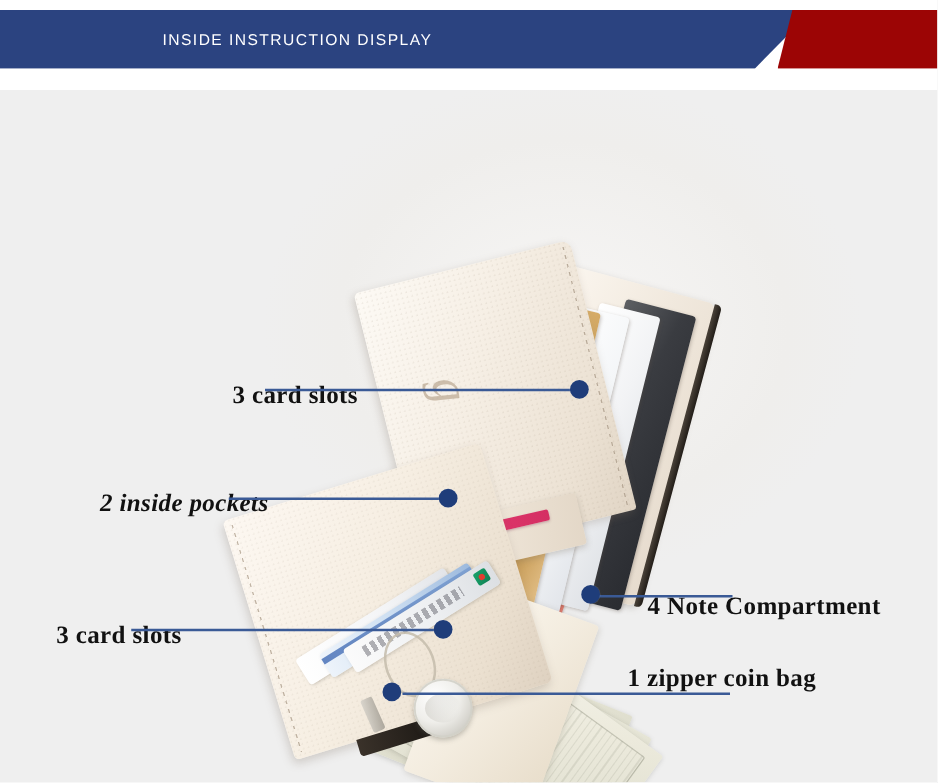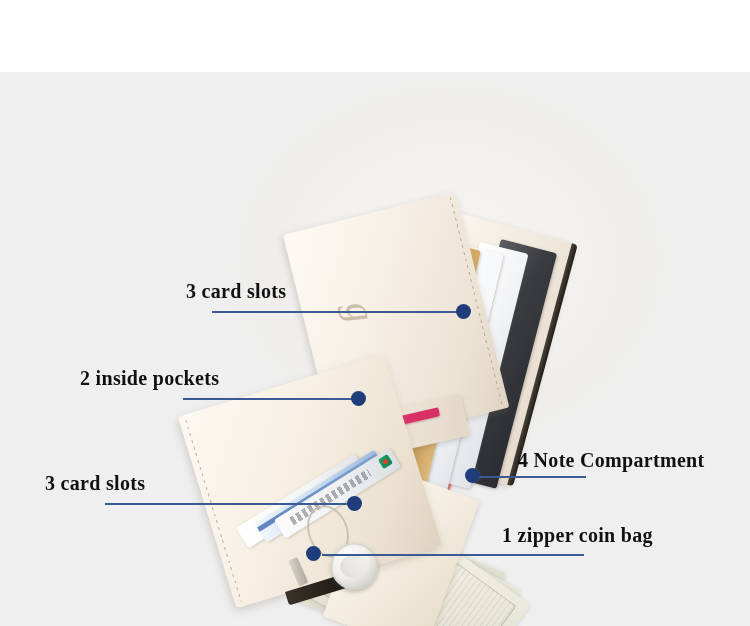--- a/index.html
+++ b/index.html
@@ -229,32 +229,38 @@
 
   
   .callout { position:absolute; }
   .callout .lbl {
     position:absolute; white-space:nowrap;
     color:#111111;
     font-family:"Liberation Serif", serif;
     font-weight:bold;
     font-size:20px;
     letter-spacing:.3px;
+    margin-top:25px;
   }
   .callout .ln { position:absolute; height:2px; background:#3a5a96; }
   .callout .dot {
     position:absolute; width:15px; height:15px; border-radius:50%;
     background:#1f3d7a; box-shadow:0 0 0 .5px rgba(255,255,255,.12);
   }
 </style>
 </head>
 <body>
 
 <div id="root">
 
+  <div class="banner-zone">
+    <div class="banner-blue"></div>
+    <div class="banner-red"></div>
+    <div class="banner-title">INSIDE INSTRUCTION DISPLAY</div>
+  </div>
 
   <div class="stage">
     <div class="photo-bg"></div>
 
     <div class="wallet">
 
       <div class="note-red nr1">
           <div class="nr-pat"></div>
           <div class="nr-ov"></div>
         </div>
@@ -329,37 +335,37 @@
       <div class="coin"></div>
     </div>
 
     <div class="callout">
       <div class="lbl" style="left:186px; top:208px;">3 card slots</div>
       <div class="ln" style="left:212px; top:239px; width:252px;"></div>
       <div class="dot" style="left:456px; top:232px;"></div>
     </div>
 
     <div class="callout">
-      <div class="lbl" style="left:80px; top:295px;">2 inside pockets</div>
+      <div class="lbl" style="left:80px; top:295px;font-style:italic;">2 inside pockets</div>
       <div class="ln" style="left:183px; top:326px; width:176px;"></div>
       <div class="dot" style="left:351px; top:319px;"></div>
     </div>
 
     <div class="callout">
       <div class="lbl" style="left:45px; top:400px;">3 card slots</div>
       <div class="ln" style="left:105px; top:431px; width:250px;"></div>
       <div class="dot" style="left:347px; top:424px;"></div>
     </div>
 
     <div class="callout">
       <div class="lbl" style="left:518px; top:377px;">4 Note Compartment</div>
       <div class="ln" style="left:476px; top:404px; width:110px;"></div>
       <div class="dot" style="left:465px; top:396px;"></div>
     </div>
 
     <div class="callout">
-      <div class="lbl" style="left:502px; top:452px;">1 zipper coin bag</div>
+      <div class="lbl" style="left:502px; top:435px;">1 zipper coin bag</div>
       <div class="ln" style="left:322px; top:482px; width:262px;"></div>
       <div class="dot" style="left:306px; top:474px;"></div>
     </div>
 
   </div>
 </div>
 
 </body></html>

